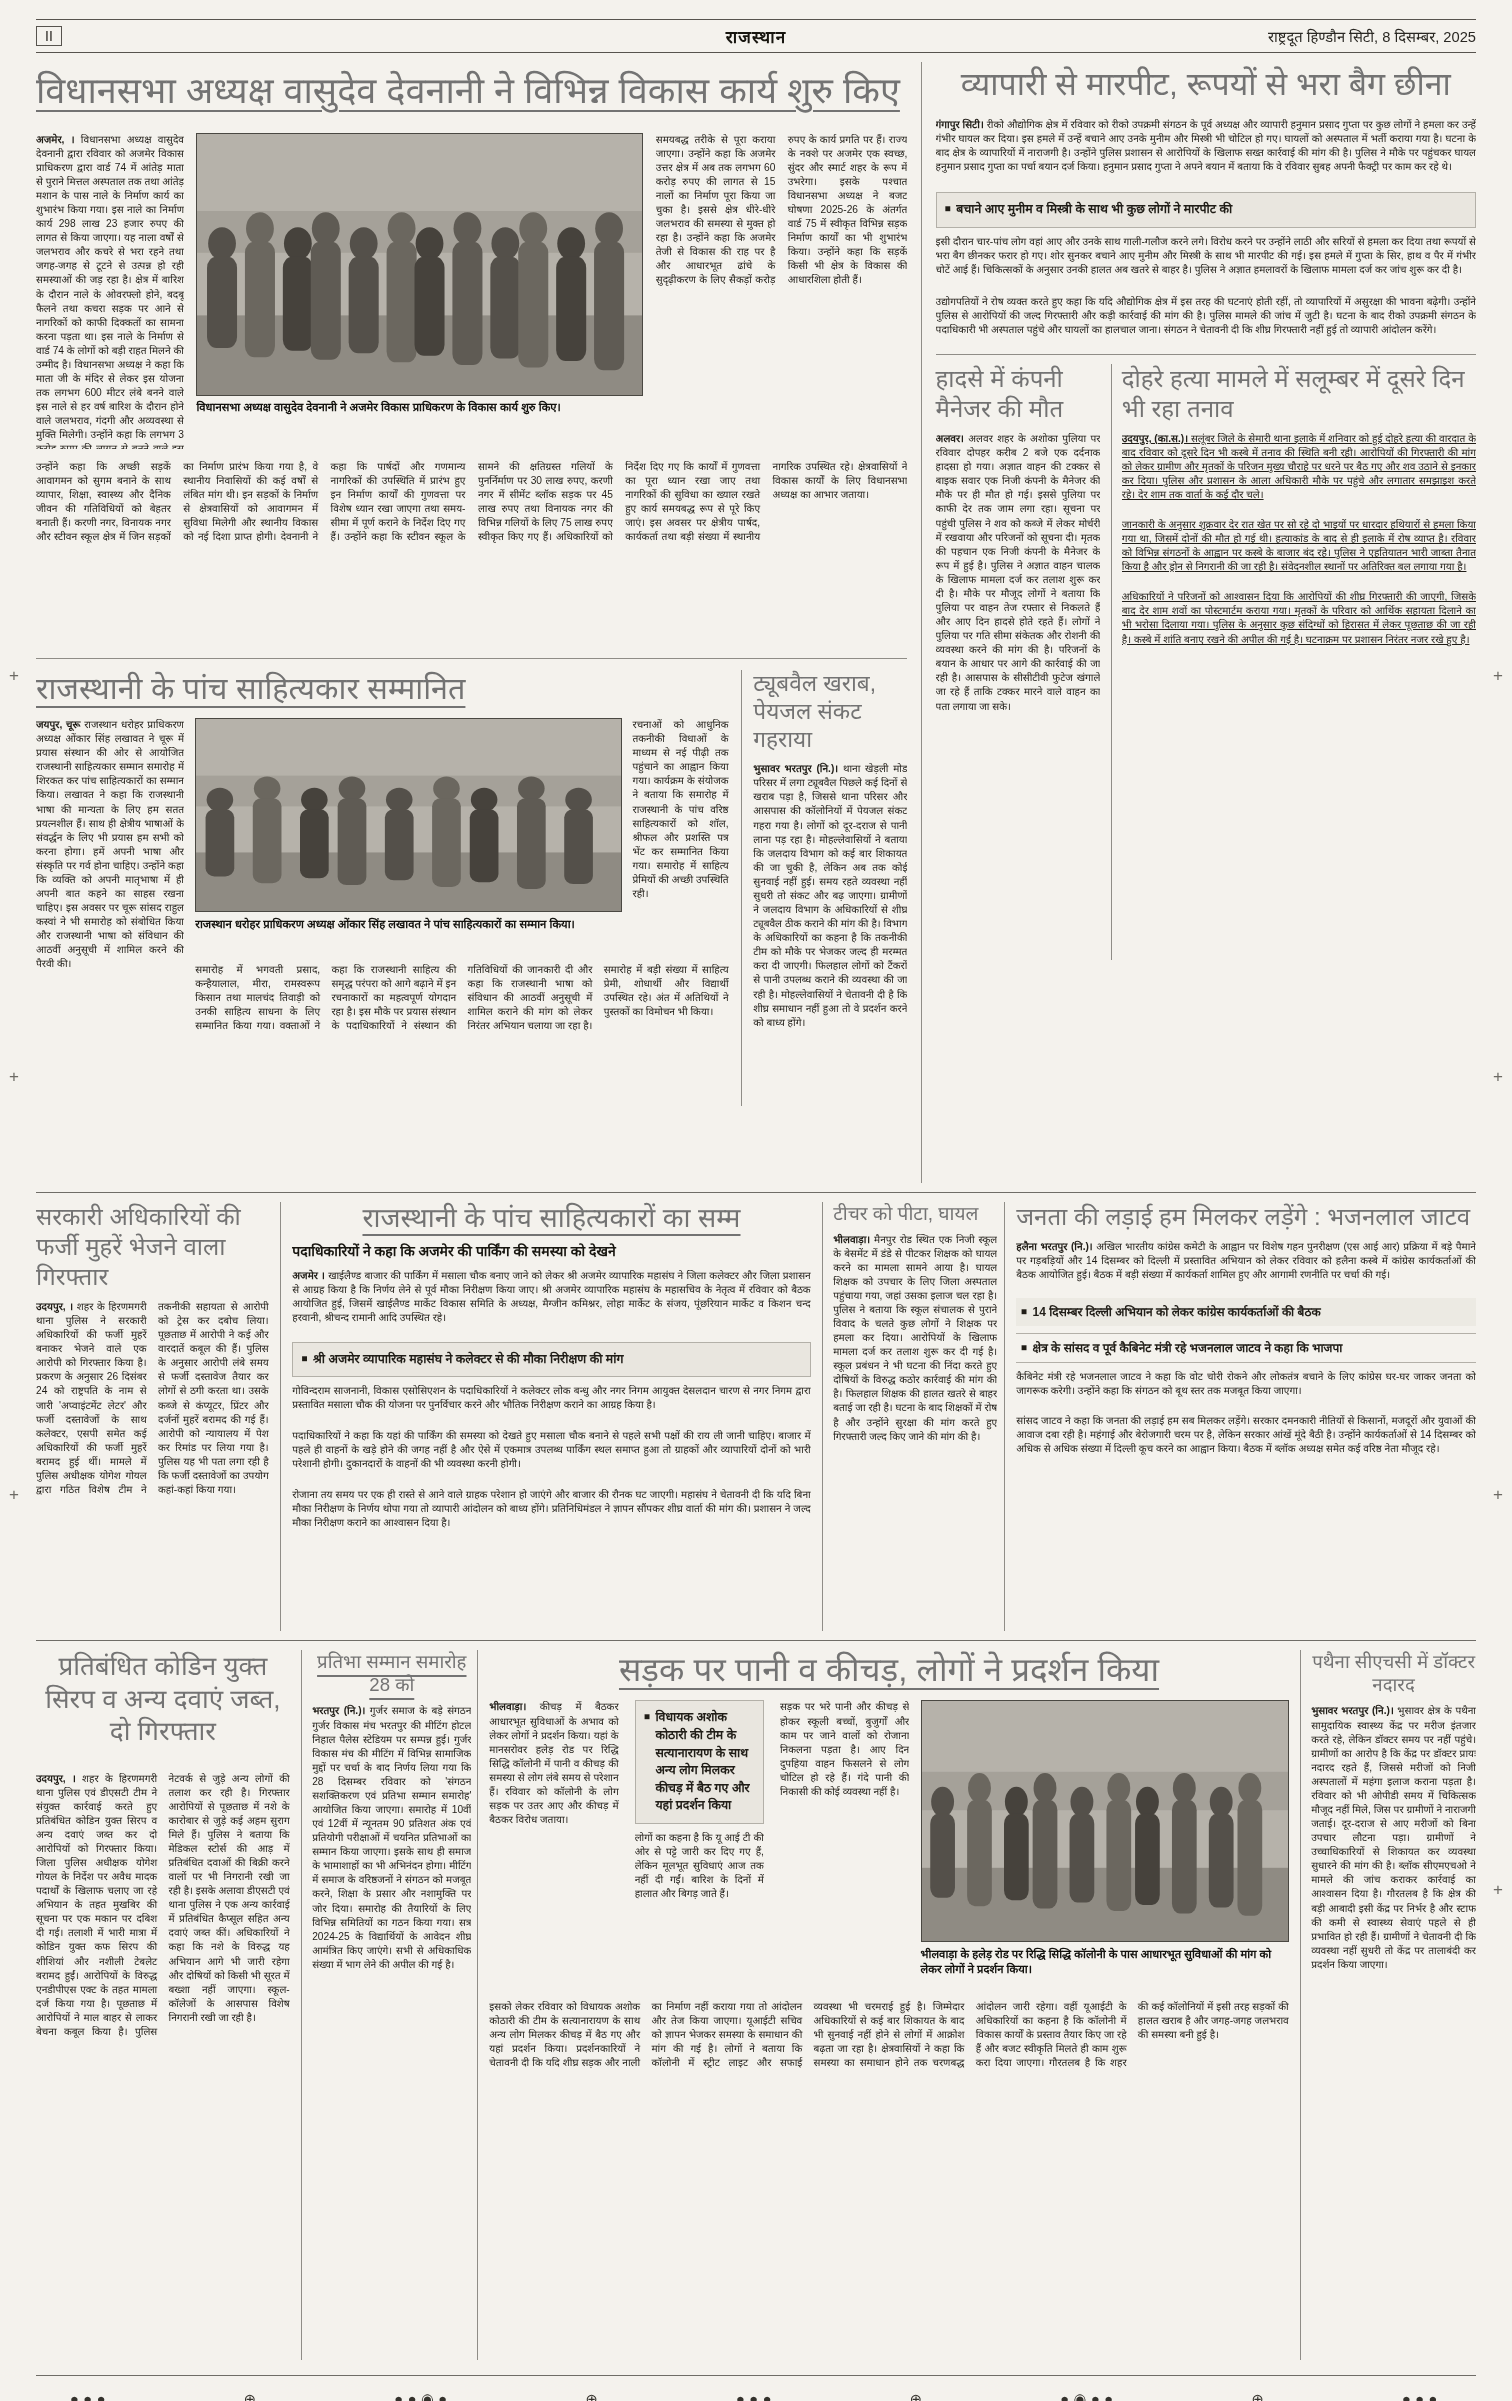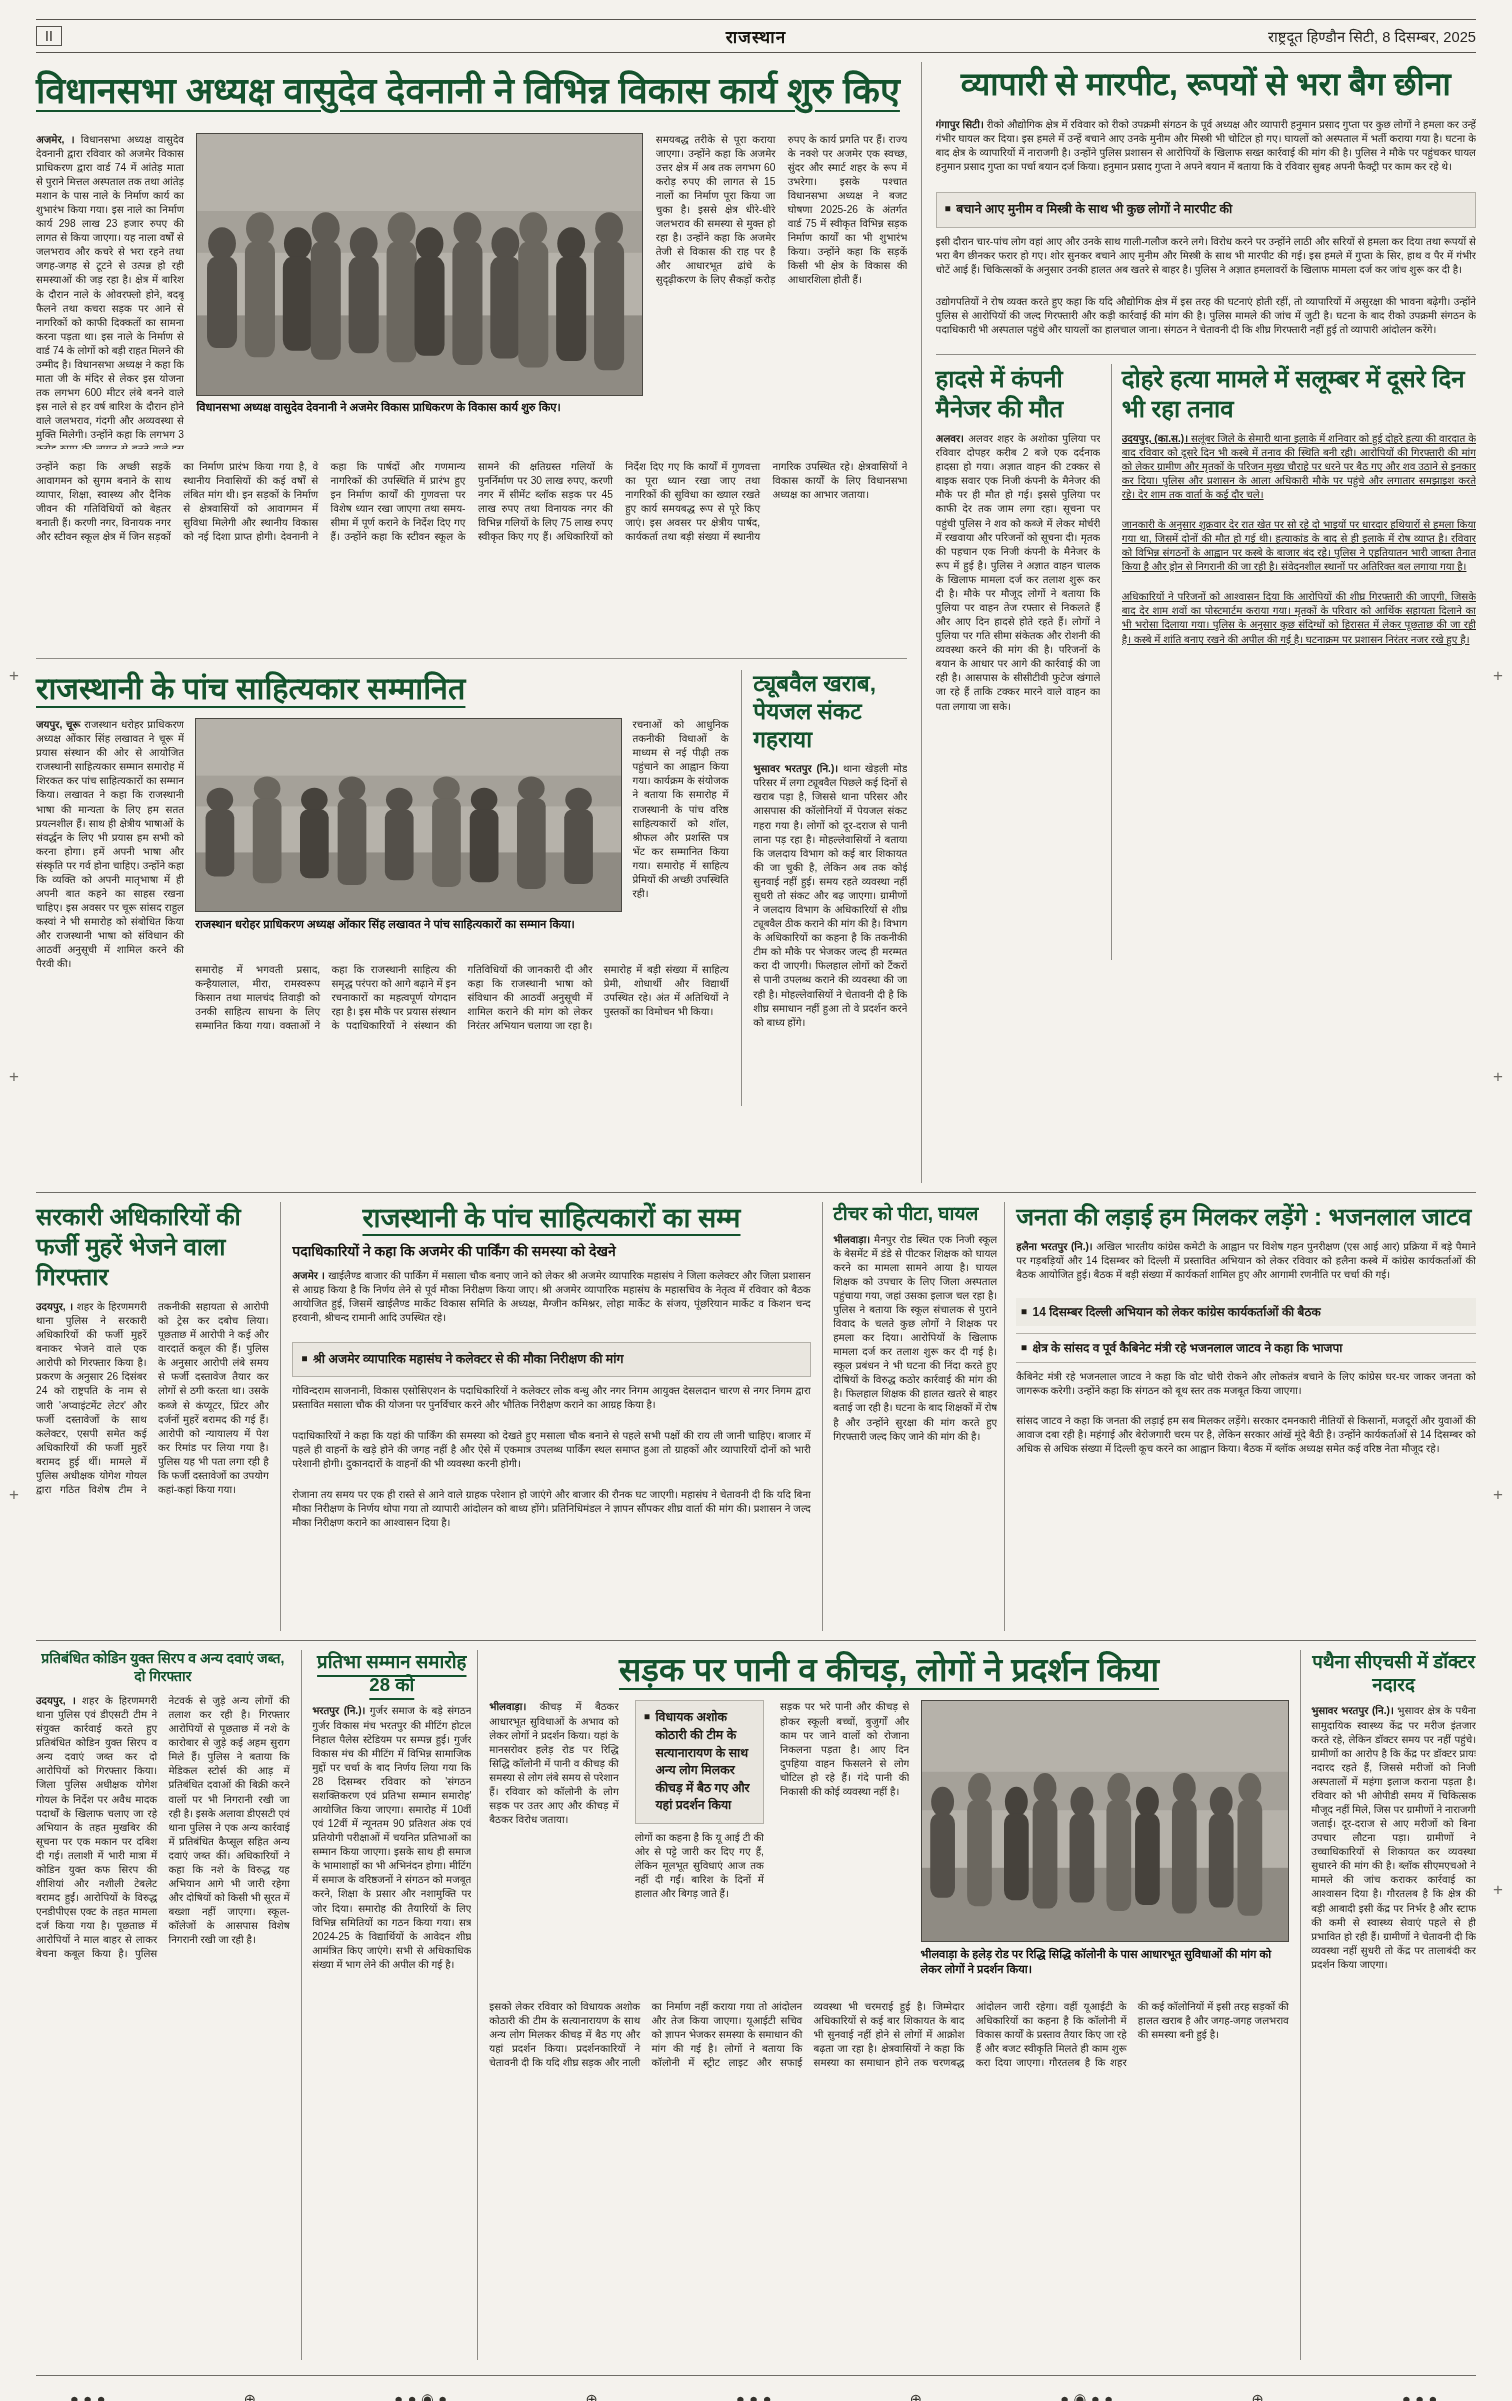--- a/index.html
+++ b/index.html
@@ -14,21 +14,21 @@
     position: relative; height: 34px; display: flex; align-items: center;
     border-top: 1.1px solid #57544e; border-bottom: 1.1px solid #57544e; font-size: 15.2px;
   }
   .pageno { border: 0.6px solid #57544e; padding: 0.6px 8px; font-size: 14px; color: #2a2823; }
   .section-title { position: absolute; left: 50%; transform: translateX(-50%); font-weight: bold; font-size: 17px; letter-spacing: 1.1px; }
   .edition { margin-left: auto; font-size: 14.7px; color: #2a2823; }
   
   .txt { font-size: 10.2px; line-height: 1.38; text-align: justify; color: #201d17; }
   .txt p { margin: 0 0 5.6px; }
   .dateline { font-weight: bold; }
-  .hl { font-weight: bold; color: #14532d; }
+  .hl { font-weight: normal; color: #737373; }
   .u { text-decoration: underline; text-decoration-thickness: 2.3px; text-underline-offset: 6.8px; }
   .h1 { font-size: 36px; line-height: 1.28; margin: 5.6px 0 19px; }
   .h2 { font-size: 30.5px; line-height: 1.22; }
   .h3 { font-size: 24px; line-height: 1.25; }
   .center { text-align: center; }
   .vdiv { border-left: 0.6px solid #8f8d87; }
   .hrule { border-top: 0.6px solid #6f6d67; margin: 9px 0; }
   
   figure { display: block; }
   .photo { width: 100%; border: 0.6px solid #4a4842; background: #b5b1a9; }
@@ -99,21 +99,21 @@
   .a-teacher { width: 182px; padding-left: 10.2px; padding-right: 6.8px; }
   .a-teacher .h3 { font-size: 19px; margin-bottom: 6.8px; }
   .a-teacher .txt { height: 350px; overflow: hidden; }
   .a-janta { flex: 1; padding-left: 11.3px; }
   .a-janta .h3 { font-size: 24px; margin-bottom: 8px; }
   .a-janta .xcols { gap: 10.2px; }
   .a-janta .xcols .c { height: 336px; }
   
   .bottom-band { height: 710px; display: flex; }
   .a-codeine { width: 265px; padding-right: 11.3px; }
-  .a-codeine .h3 { font-size: 14px; margin-bottom: 9px; }
+  .a-codeine .h3 { font-size: 26px; margin-bottom: 24px; }
   .a-codeine .body2 { column-count: 2; column-gap: 11.3px; height: 570px; overflow: hidden; }
   .a-pratibha { width: 176px; padding-left: 10.2px; padding-right: 5.6px; }
   .a-pratibha .h3 { font-size: 18.6px; margin-bottom: 8px; }
   .a-pratibha .txt { height: 593px; overflow: hidden; }
   .a-sadak { flex: 1; padding: 0 11.3px; }
   .a-sadak .h2 { font-size: 33px; margin-bottom: 10.2px; }
   .sadak-mid { display: flex; gap: 11.3px; }
   .sadak-txt { width: 420px; display: flex; gap: 16px; }
   .sadak-txt .c { flex: 1; height: 289px; overflow: hidden; }
   .sadak-mid figure { flex: 1; }

